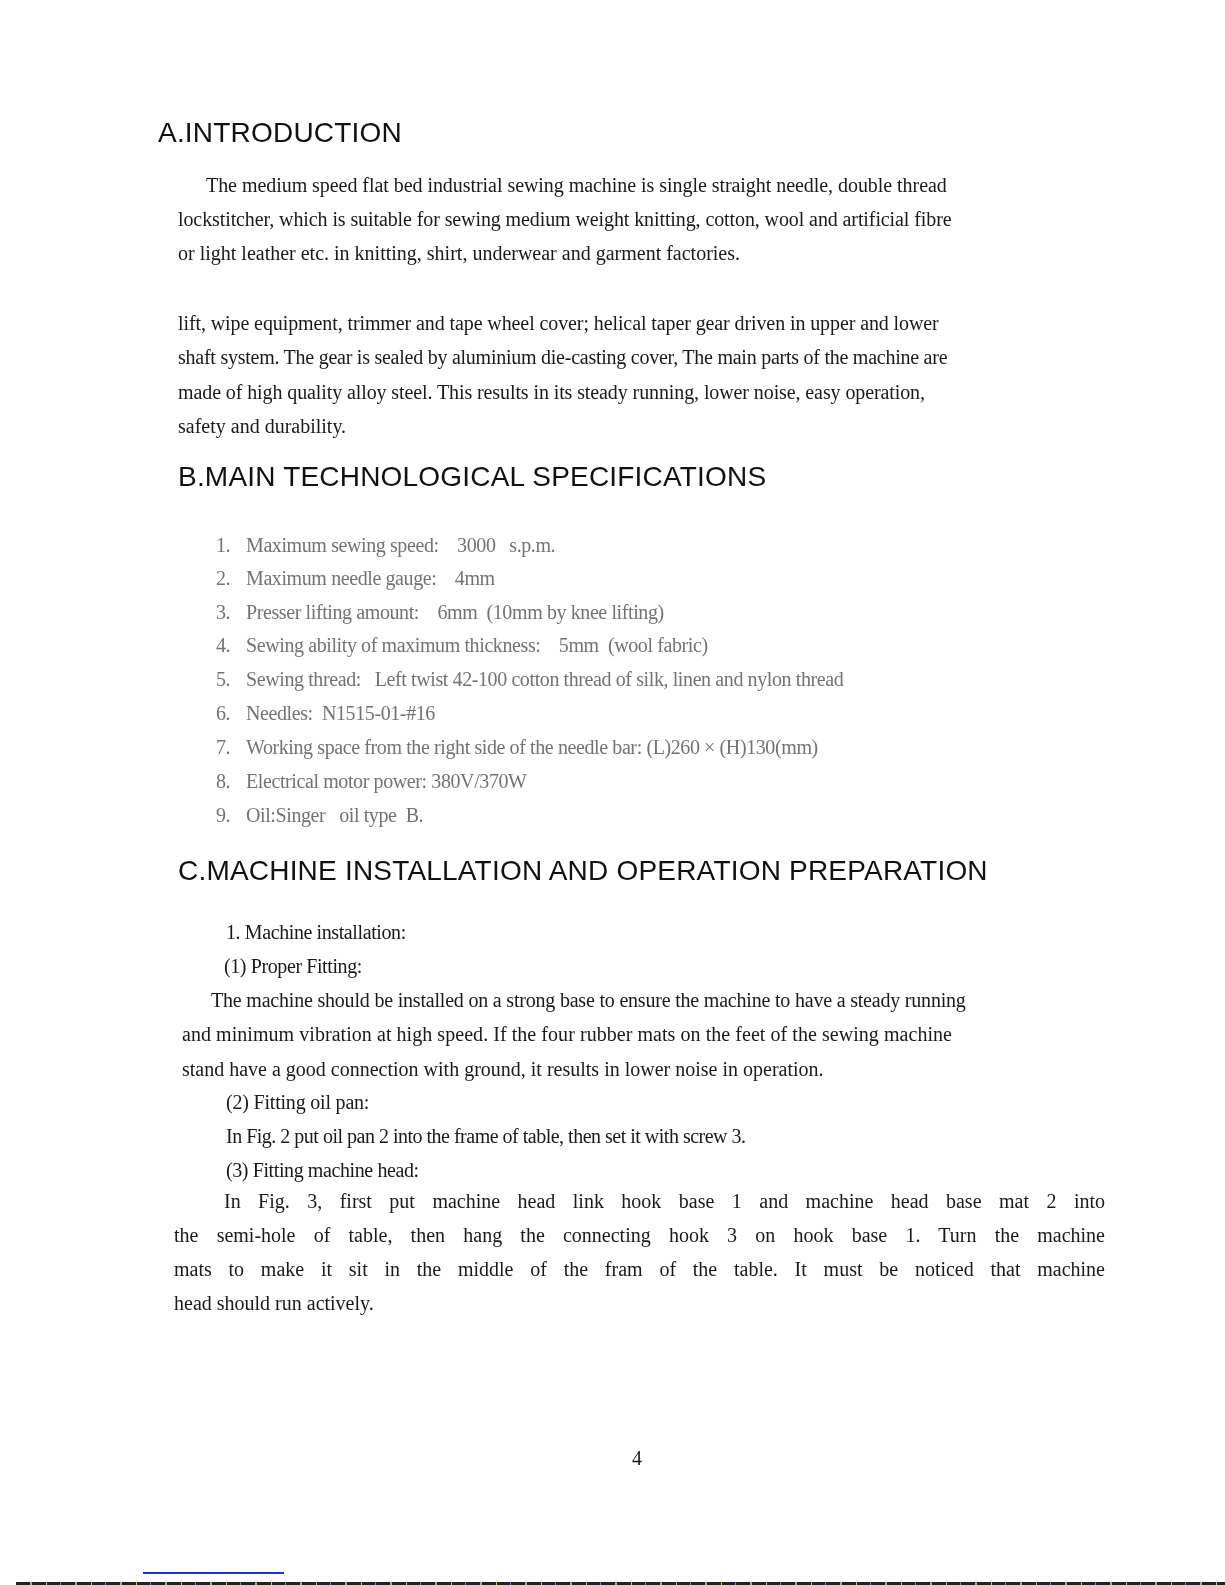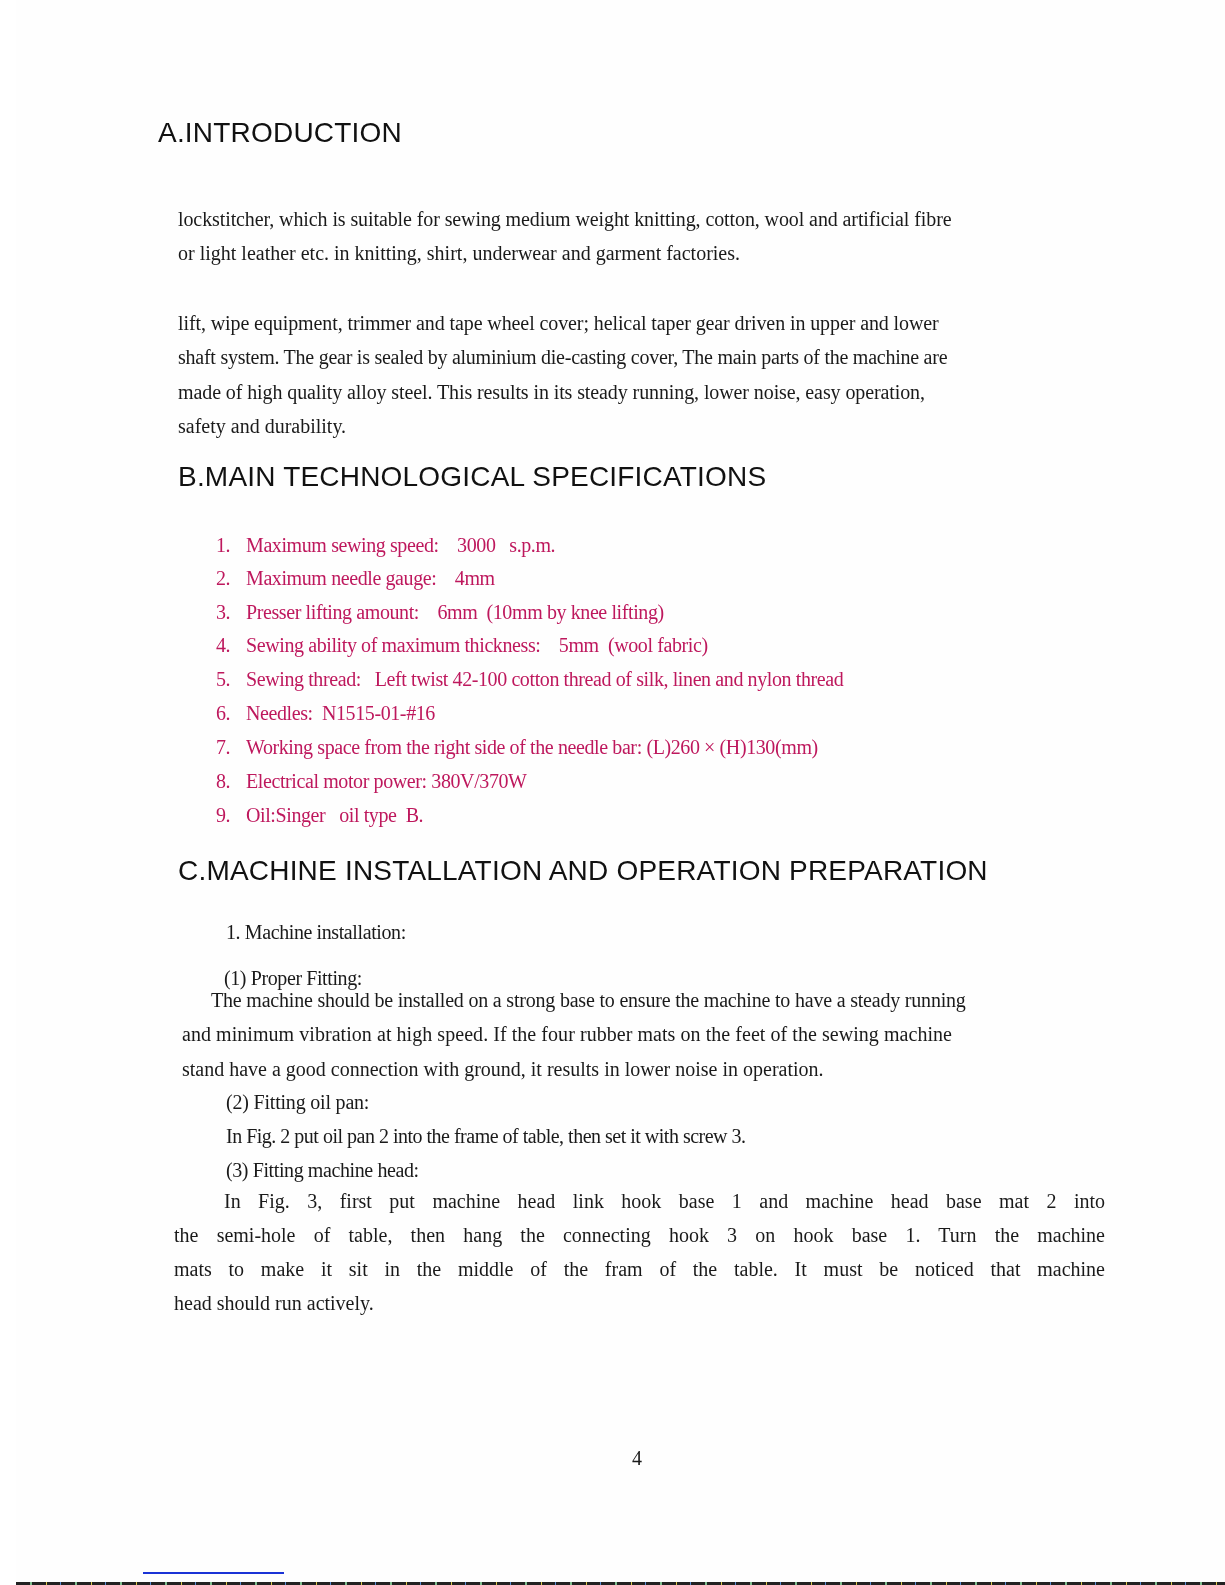--- a/index.html
+++ b/index.html
@@ -50,21 +50,21 @@
     text-align: justify;
     text-align-last: justify;
     white-space: normal;
   }
   .spec {
     position: absolute;
     left: 200px;
     font-family: "Liberation Serif", "DejaVu Serif", serif;
     font-size: 20px;
     line-height: 24px;
-    color: #be185d;
+    color: #737373;
     white-space: pre;
     letter-spacing: -0.4px;
   }
   .spec .num { display: inline-block; width: 30px; }
   .page-number {
     position: absolute;
     left: 616px;
     top: 1447px;
     font-family: "Liberation Serif", "DejaVu Serif", serif;
     font-size: 20px;
@@ -87,20 +87,21 @@
     background: repeating-linear-gradient(90deg, #222 0 14px, #7fbf8f 14px 16px, #222 16px 30px, #d9c84a 30px 31px, #222 31px 44px, #5a8fd6 44px 45px);
   }
 </style>
 </head>
 <body>
 
 <div class="page">
 
   <h1 class="heading" style="left:142px; top:117px;">A.INTRODUCTION</h1>
 
+  <div class="p" style="left:190px; top:173px; letter-spacing:-0.05px;">The medium speed flat bed industrial sewing machine is single straight needle, double thread</div>
   <div class="p" style="left:162px; top:207px; letter-spacing:-0.1px;">lockstitcher, which is suitable for sewing medium weight knitting, cotton, wool and artificial fibre</div>
   <div class="p" style="left:162px; top:241px;">or light leather etc. in knitting, shirt, underwear and garment factories.</div>
 
   <div class="p" style="left:162px; top:311px; letter-spacing:-0.1px;">lift, wipe equipment, trimmer and tape wheel cover; helical taper gear driven in upper and lower</div>
   <div class="p" style="left:162px; top:345px; letter-spacing:-0.25px;">shaft system. The gear is sealed by aluminium die-casting cover, The main parts of the machine are</div>
   <div class="p" style="left:162px; top:380px; letter-spacing:-0.1px;">made of high quality alloy steel. This results in its steady running, lower noise, easy operation,</div>
   <div class="p" style="left:162px; top:414px;">safety and durability.</div>
 
   <h1 class="heading" style="left:162px; top:461px;">B.MAIN TECHNOLOGICAL SPECIFICATIONS</h1>
 
@@ -110,21 +111,21 @@
   <div class="spec" style="top:633px;"><span class="num">4.</span><span>Sewing ability of maximum thickness:    5mm  (wool fabric)</span></div>
   <div class="spec" style="top:667px;"><span class="num">5.</span><span>Sewing thread:   Left twist 42-100 cotton thread of silk, linen and nylon thread</span></div>
   <div class="spec" style="top:701px;"><span class="num">6.</span><span>Needles:  N1515-01-#16</span></div>
   <div class="spec" style="top:735px;"><span class="num">7.</span><span>Working space from the right side of the needle bar: (L)260 × (H)130(mm)</span></div>
   <div class="spec" style="top:769px;"><span class="num">8.</span><span>Electrical motor power: 380V/370W</span></div>
   <div class="spec" style="top:803px;"><span class="num">9.</span><span>Oil:Singer   oil type  B.</span></div>
 
   <h1 class="heading" style="left:162px; top:855px;">C.MACHINE INSTALLATION AND OPERATION PREPARATION</h1>
 
   <div class="p" style="left:210px; top:920px; letter-spacing:-0.4px;">1. Machine installation:</div>
-  <div class="p" style="left:208px; top:954px; letter-spacing:-0.4px;margin-top:12px;">(1) Proper Fitting:</div>
+  <div class="p" style="left:208px; top:954px; letter-spacing:-0.4px;">(1) Proper Fitting:</div>
 
   <div class="p" style="left:195px; top:988px; letter-spacing:-0.2px;">The machine should be installed on a strong base to ensure the machine to have a steady running</div>
   <div class="p" style="left:166px; top:1022px; letter-spacing:0.05px;">and minimum vibration at high speed. If the four rubber mats on the feet of the sewing machine</div>
   <div class="p" style="left:166px; top:1057px;">stand have a good connection with ground, it results in lower noise in operation.</div>
 
   <div class="p" style="left:210px; top:1090px; letter-spacing:-0.2px;">(2) Fitting  oil pan:</div>
   <div class="p" style="left:210px; top:1124px; letter-spacing:-0.5px;">In Fig.  2 put oil pan 2  into the frame  of  table, then set it with screw 3.</div>
   <div class="p" style="left:210px; top:1158px; letter-spacing:-0.4px;text-align:center;">(3) Fitting machine head:</div>
 
   <div class="justify-line" style="left:208px; top:1189px; width:881px;">In Fig. 3, first put machine head link hook base 1 and machine head base mat 2 into</div>

